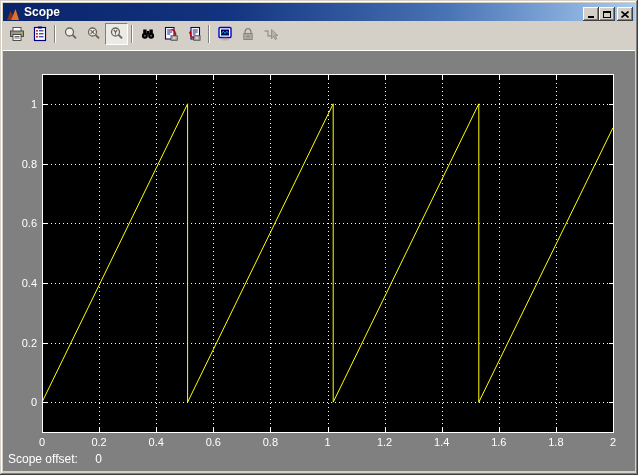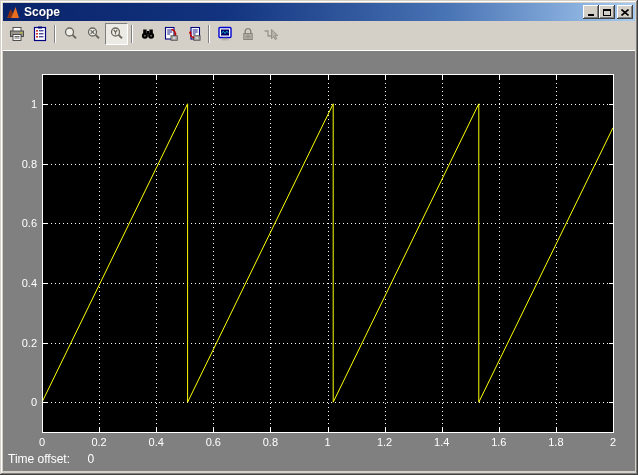--- a/index.html
+++ b/index.html
@@ -10,21 +10,21 @@
     width: 638px; height: 475px;
     background: #d4d0c8;
     padding: 3px;
     box-shadow: inset -1px -1px 0 #404040, inset 1px 1px 0 #d4d0c8,
                 inset -2px -2px 0 #808080, inset 2px 2px 0 #ffffff;
   }
 
   
   .titlebar {
     height: 18px;
-    display: flex; align-items: center;
+    display: flex; align-items: flex-end;
     background: linear-gradient(90deg, #0a246a 0%, #12337f 35%, #4873b4 70%, #a6caf0 100%);
     padding: 0 2px;
   }
   .app-icon { width: 16px; height: 14px; display: flex; align-items: center; justify-content: center; }
   .title {
     color: #ffffff; font-weight: bold; font-size: 12px;
     margin-left: 3px; line-height: 18px; flex: 1;
     text-shadow: 1px 1px 0 rgba(0,0,0,.35);
     white-space: nowrap; overflow: hidden;
   }
@@ -268,18 +268,18 @@
         <text x="552.9" y="395" fill="#ffffff" font-size="11" text-anchor="middle">1.8</text>
         <text x="610" y="395" fill="#ffffff" font-size="11" text-anchor="middle">2</text>
         <text x="34" y="355.1666666666667" fill="#ffffff" font-size="11" text-anchor="end">0</text>
         <text x="34" y="295.5" fill="#ffffff" font-size="11" text-anchor="end">0.2</text>
         <text x="34" y="235.83333333333334" fill="#ffffff" font-size="11" text-anchor="end">0.4</text>
         <text x="34" y="176.16666666666669" fill="#ffffff" font-size="11" text-anchor="end">0.6</text>
         <text x="34" y="116.50000000000006" fill="#ffffff" font-size="11" text-anchor="end">0.8</text>
         <text x="34" y="56.83333333333337" fill="#ffffff" font-size="11" text-anchor="end">1</text>
       </svg>
     <div class="time-offset">
-      <span>Time offset:</span>
+      <span>Scope offset:</span>
       <span class="val">0</span>
     </div>
   </div>
 
 </div>
 
 </body></html>

